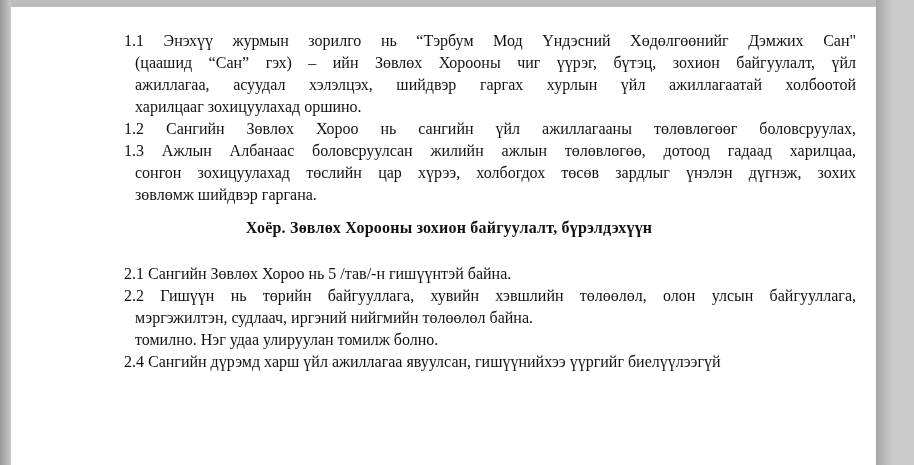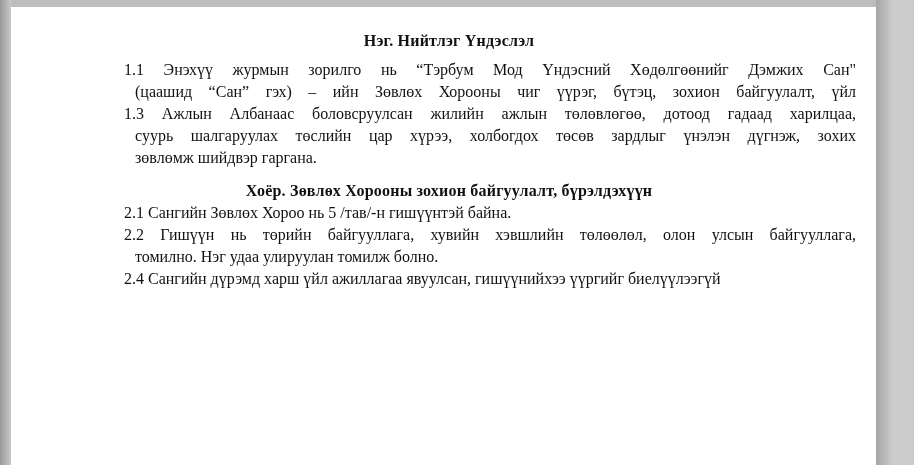--- a/index.html
+++ b/index.html
@@ -39,21 +39,21 @@
   }
   .section-heading {
     font-weight: bold;
     text-align: center;
     line-height: 22px;
     margin: 0 66px 7px 0;
     letter-spacing: 0.2px;
   }
   .section + .section .section-heading {
     margin-top: 11px;
-    margin-bottom: 0;
+    margin-bottom: 24px;
   }
   .para { margin: 0; }
   .line {
     line-height: 22px;
     text-align: justify;
     text-align-last: justify;
     padding-left: 11px;
     white-space: normal;
     margin-left: 16px;
   }
@@ -62,40 +62,43 @@
   .num { display: inline; }
 </style>
 </head>
 <body>
 
 <div class="viewport">
   <div class="bg-top"></div>
   <div class="page">
     <div class="content">
         <div class="section">
-          <div class="section-heading">Нэг. Нийтлэг Үндэслэл</div>
           <div class="para">
             <div class="line first"><span class="num">1.1</span> Энэхүү журмын зорилго нь “Тэрбум Мод Үндэсний Хөдөлгөөнийг Дэмжих Сан"</div>
             <div class="line">(цаашид “Сан” гэх) – ийн Зөвлөх Хорооны чиг үүрэг, бүтэц, зохион байгуулалт, үйл</div>
+            <div class="line">ажиллагаа, асуудал хэлэлцэх, шийдвэр гаргах хурлын үйл ажиллагаатай холбоотой</div>
+            <div class="line last">харилцааг зохицуулахад оршино.</div>
           </div>
           <div class="para">
+            <div class="line first"><span class="num">1.2</span> Сангийн Зөвлөх Хороо нь сангийн үйл ажиллагааны төлөвлөгөөг боловсруулах,</div>
           </div>
           <div class="para">
             <div class="line first"><span class="num">1.3</span> Ажлын Албанаас боловсруулсан жилийн ажлын төлөвлөгөө, дотоод гадаад харилцаа,</div>
-            <div class="line">суурь шалгаруулах төслийн цар хүрээ, холбогдох төсөв зардлыг үнэлэн дүгнэж, зохих</div>
+            <div class="line">сонгон зохицуулахад төслийн цар хүрээ, холбогдох төсөв зардлыг үнэлэн дүгнэж, зохих</div>
             <div class="line last">зөвлөмж шийдвэр гаргана.</div>
           </div>
         </div>
         <div class="section">
           <div class="section-heading">Хоёр. Зөвлөх Хорооны зохион байгуулалт, бүрэлдэхүүн</div>
           <div class="para">
             <div class="line first last"><span class="num">2.1</span> Сангийн Зөвлөх Хороо нь 5 /тав/-н гишүүнтэй байна.</div>
           </div>
           <div class="para">
             <div class="line first"><span class="num">2.2</span> Гишүүн нь төрийн байгууллага, хувийн хэвшлийн төлөөлөл, олон улсын байгууллага,</div>
+            <div class="line last">мэргэжилтэн, судлаач, иргэний нийгмийн төлөөлөл байна.</div>
           </div>
           <div class="para">
             <div class="line last">томилно. Нэг удаа улируулан томилж болно.</div>
           </div>
           <div class="para">
             <div class="line first last"><span class="num">2.4</span> Сангийн дүрэмд харш үйл ажиллагаа явуулсан, гишүүнийхээ үүргийг биелүүлээгүй</div>
           </div>
         </div>
       </div>
   </div>

